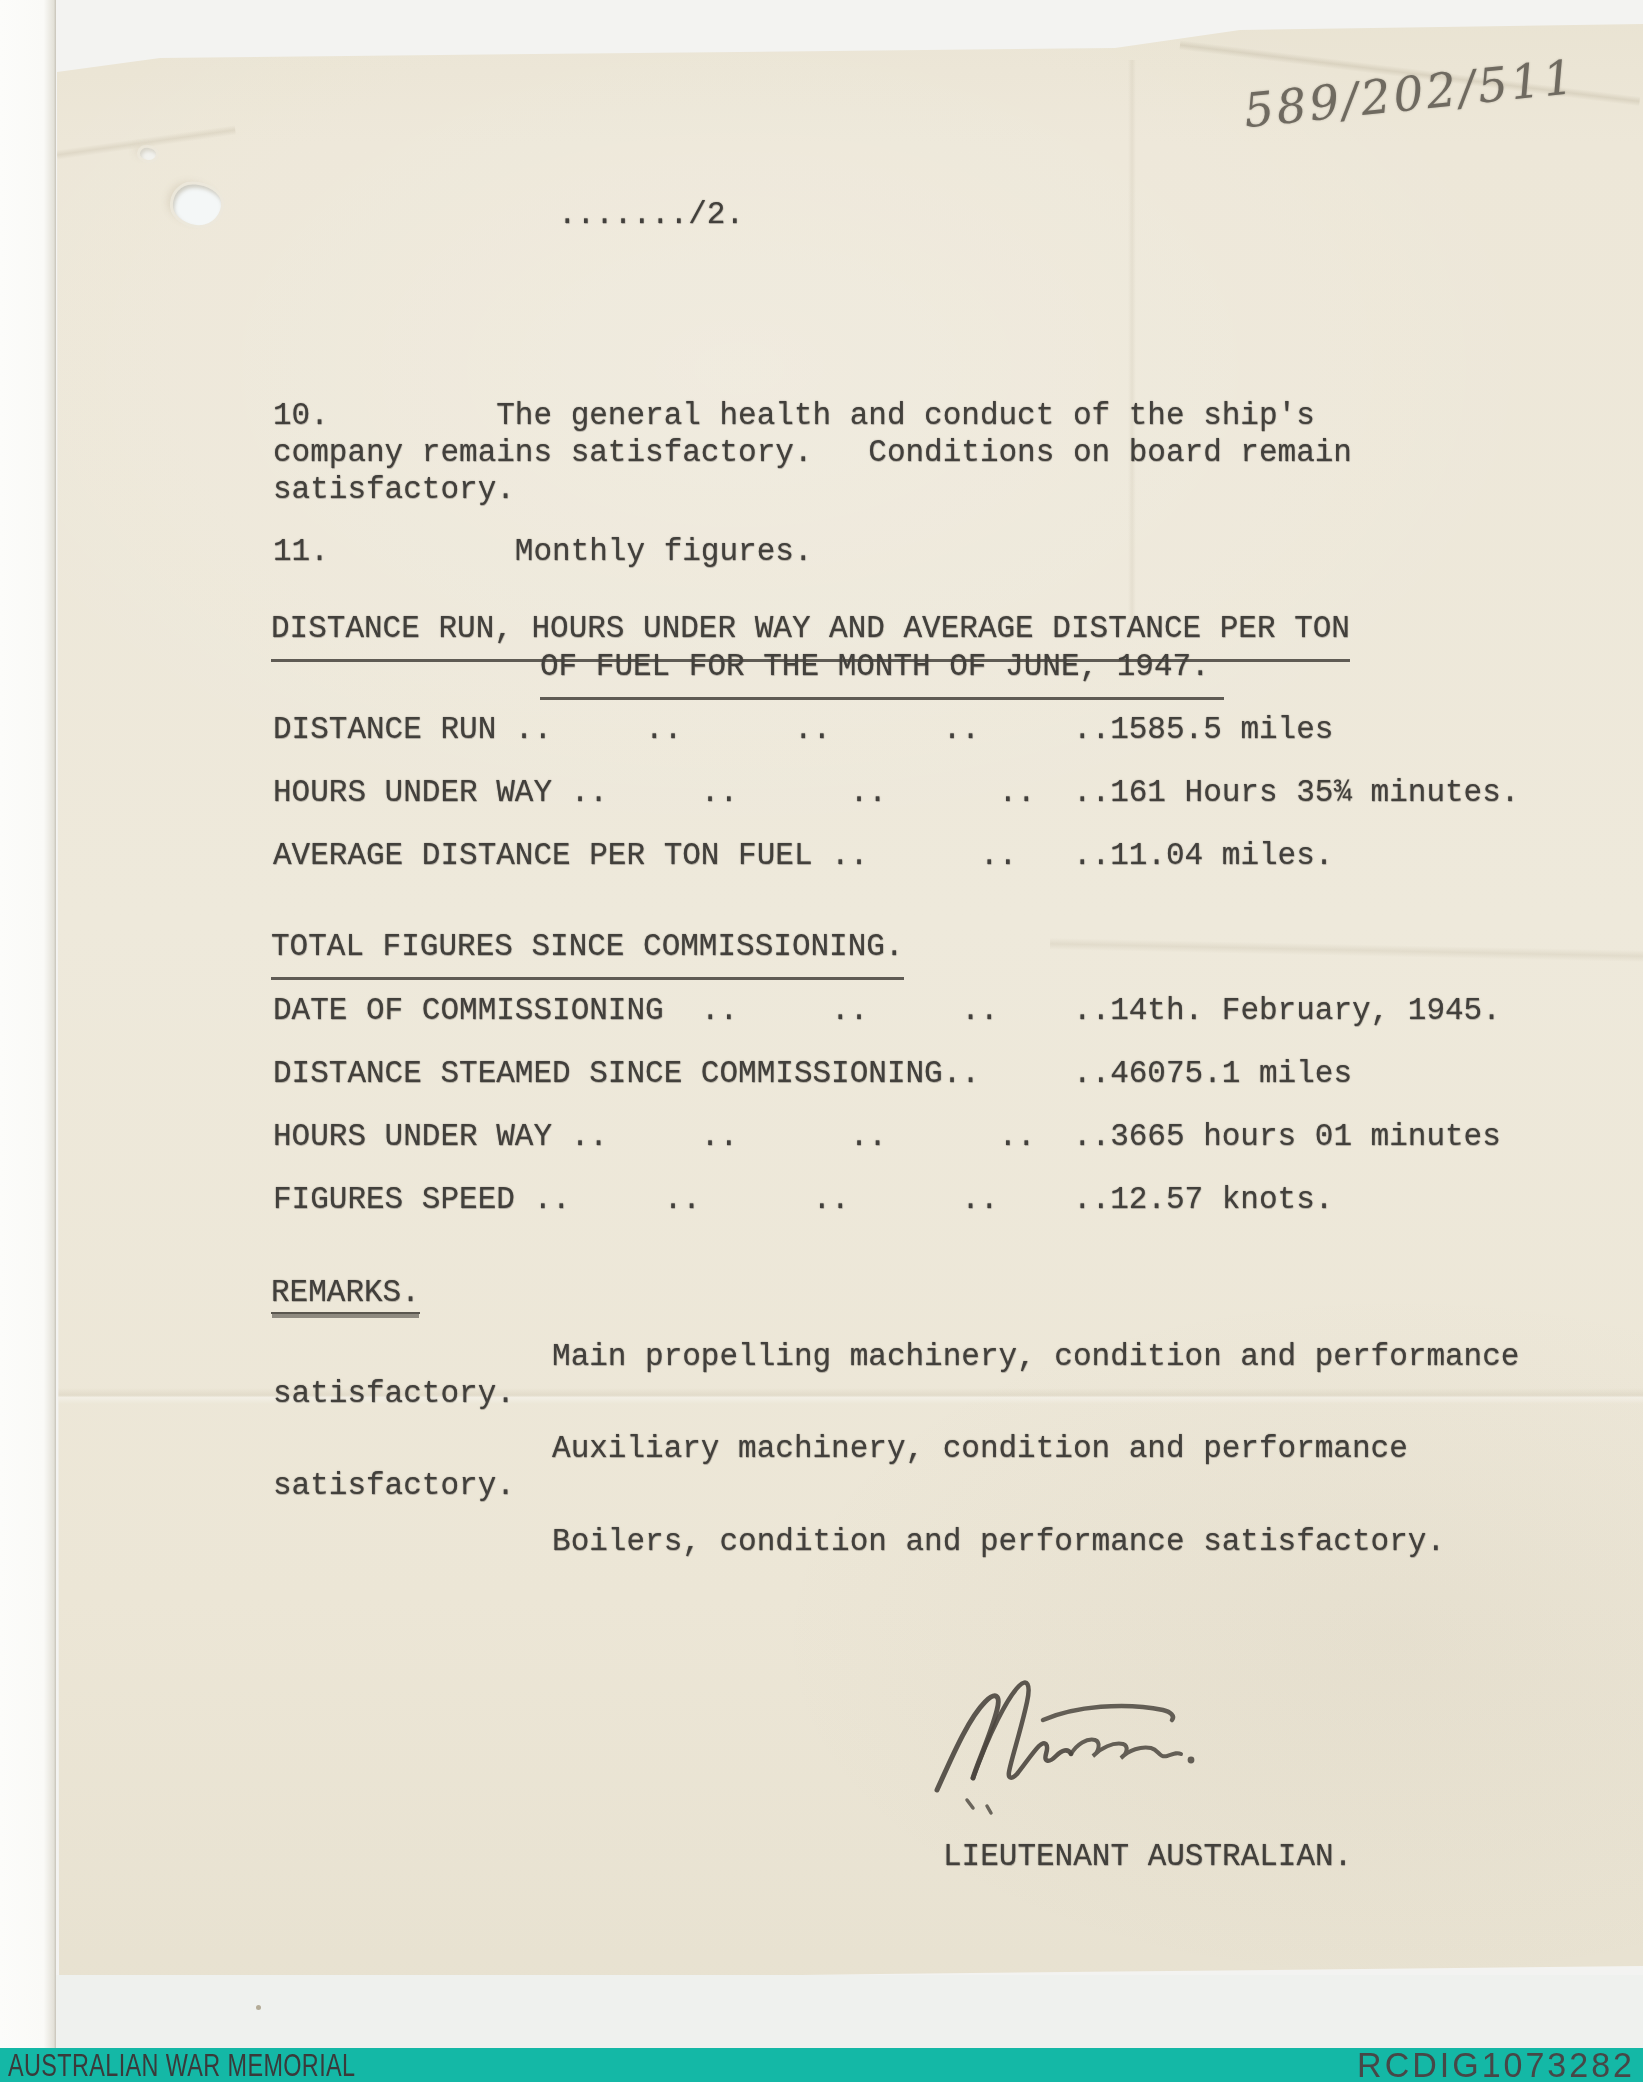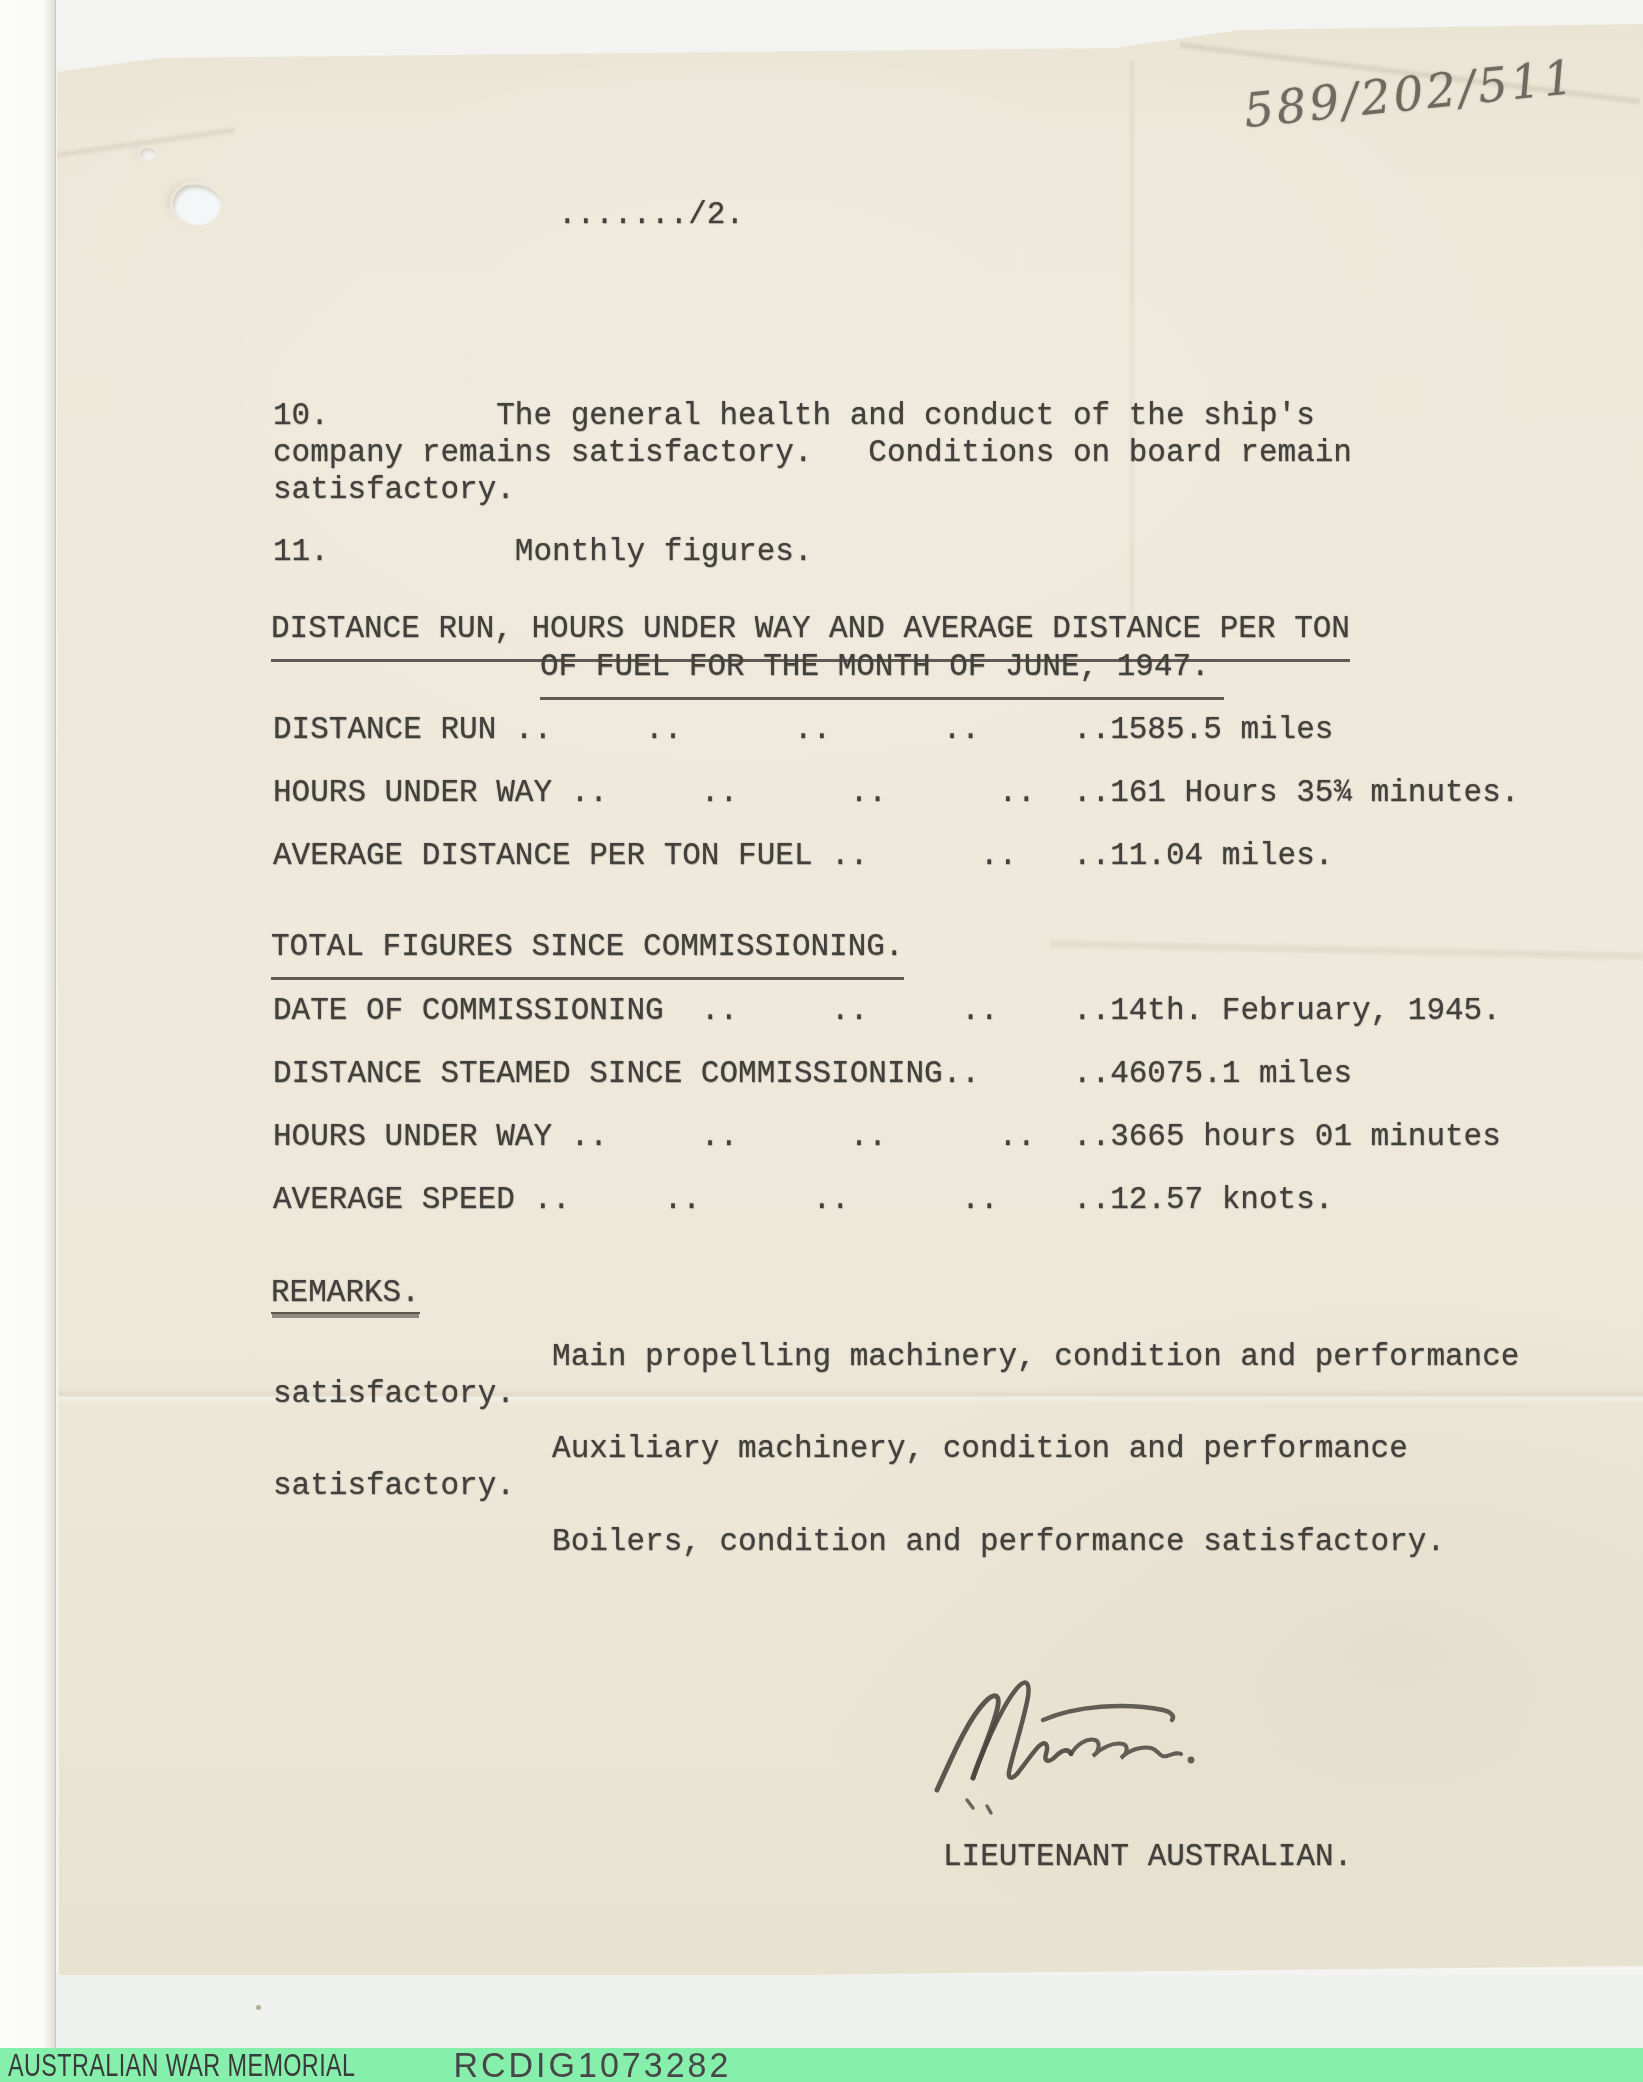--- a/index.html
+++ b/index.html
@@ -61,21 +61,21 @@
     position:absolute;left:1243px;top:66px;
     font-family:"DejaVu Serif",serif;font-style:italic;
     font-size:47px;color:#6f6a60;letter-spacing:3px;
     transform:rotate(-6deg);
     text-shadow:0 0 2px rgba(110,104,94,.45);
   }
   .sig{position:absolute;left:915px;top:1668px;}
   
   .footer{
     position:absolute;left:0;top:2048px;width:1643px;height:34px;
-    background:#86efac;display:flex;align-items:center;
+    background:#14b8a6;display:flex;align-items:center;justify-content:space-between;
     font-family:"Liberation Sans",sans-serif;color:#3c3c3c;
   }
   .footer .brand{
     font-size:30px;letter-spacing:.5px;font-weight:400;
     transform:scaleX(.78) scaleY(1.05);transform-origin:left center;margin-left:8px;color:#3a3a3a;
   }
   .footer .docid{
     font-size:34px;letter-spacing:3px;margin-right:8px;color:#474747;
     transform:scaleY(1.02);
   }
@@ -110,21 +110,21 @@
 
     <div class="tw" style="left:273px;top:711px;"><span>DISTANCE RUN</span><span> ..     ..      ..      ..     </span><span>..1585.5 miles</span></div>
     <div class="tw" style="left:273px;top:774px;"><span>HOURS UNDER WAY</span><span> ..     ..      ..      ..  </span><span>..161 Hours 35¾ minutes.</span></div>
     <div class="tw" style="left:273px;top:837px;"><span>AVERAGE DISTANCE PER TON FUEL</span><span> ..      ..   </span><span>..11.04 miles.</span></div>
 
     <div class="tw" style="left:271px;top:928px;"><span class="u">TOTAL FIGURES SINCE COMMISSIONING.</span></div>
 
     <div class="tw" style="left:273px;top:992px;"><span>DATE OF COMMISSIONING</span><span>  ..     ..     ..    </span><span>..14th. February, 1945.</span></div>
     <div class="tw" style="left:273px;top:1055px;"><span>DISTANCE STEAMED SINCE COMMISSIONING..</span><span>     </span><span>..46075.1 miles</span></div>
     <div class="tw" style="left:273px;top:1118px;"><span>HOURS UNDER WAY</span><span> ..     ..      ..      ..  </span><span>..3665 hours 01 minutes</span></div>
-    <div class="tw" style="left:273px;top:1181px;"><span>AVERAGE SPEED</span><span> ..     ..      ..      ..    </span><span>..12.57 knots.</span></div>
+    <div class="tw" style="left:273px;top:1181px;"><span>FIGURES SPEED</span><span> ..     ..      ..      ..    </span><span>..12.57 knots.</span></div>
 
     <div class="tw" style="left:271px;top:1274px;"><span class="u2">REMARKS.</span></div>
 
     <div class="tw" style="left:273px;top:1338px;">               Main propelling machinery, condition and performance</div>
     <div class="tw" style="left:273px;top:1375px;">satisfactory.</div>
     <div class="tw" style="left:273px;top:1430px;">               Auxiliary machinery, condition and performance</div>
     <div class="tw" style="left:273px;top:1467px;">satisfactory.</div>
     <div class="tw" style="left:273px;top:1523px;">               Boilers, condition and performance satisfactory.</div>
 
     <svg class="sig" width="360" height="170" viewBox="0 0 360 170">

